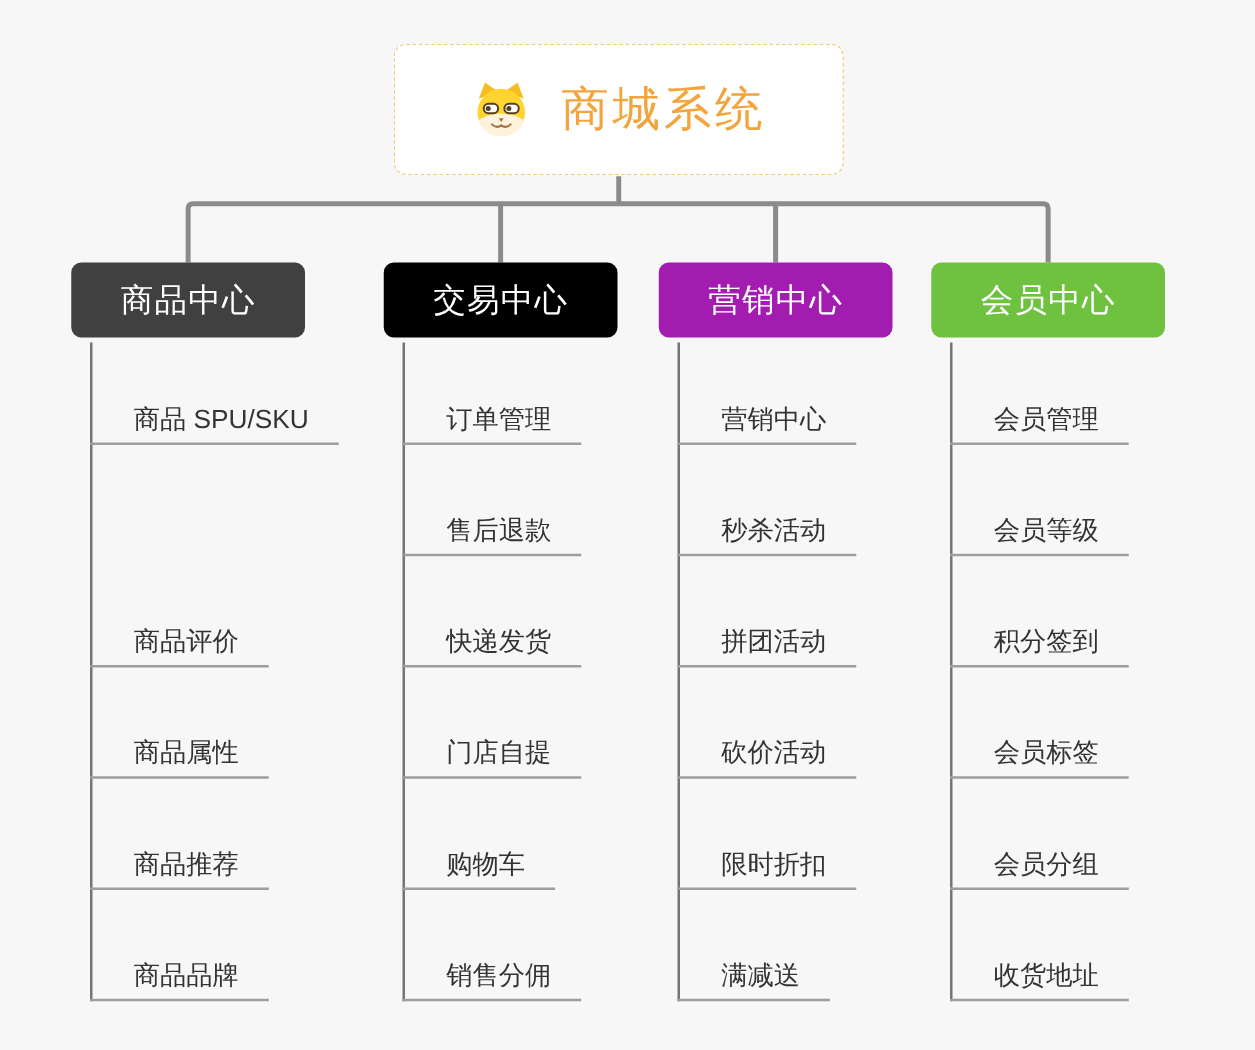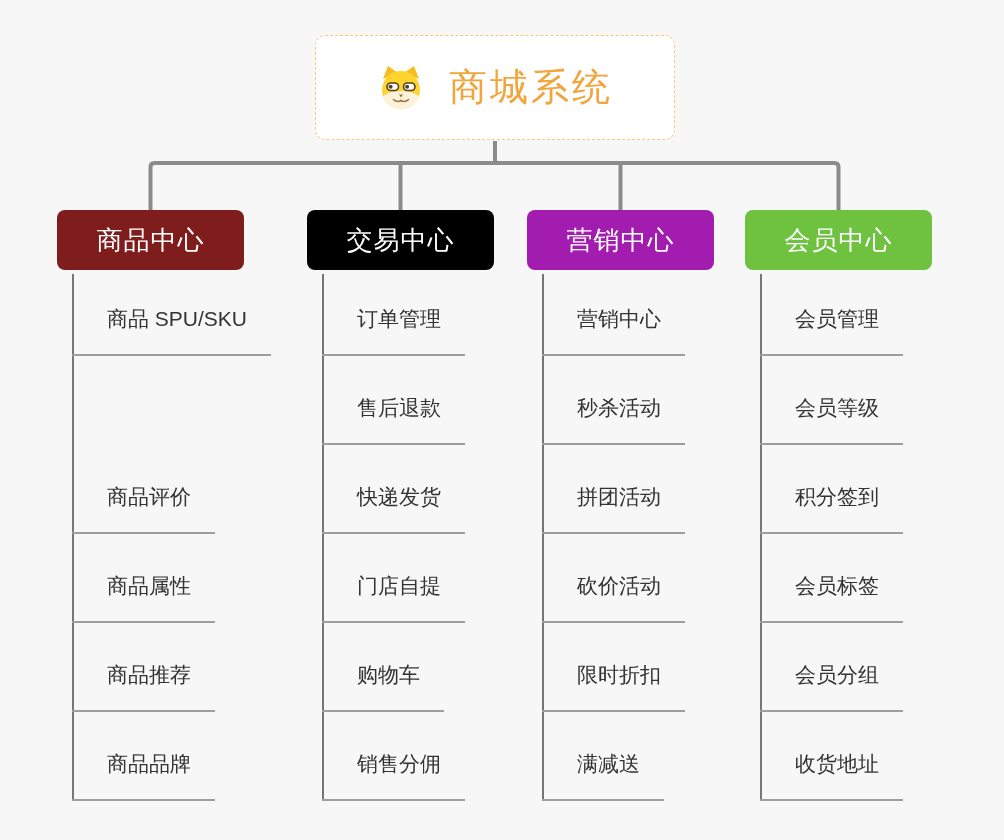--- a/index.html
+++ b/index.html
@@ -17,21 +17,21 @@
   .dog{width:48px;height:48px;display:inline-flex;}
   .branch{position:absolute;top:210px;width:260px;height:610px;}
   .branch-head{
     position:absolute;left:0;top:0;width:187px;height:60px;border-radius:8px;
     color:#ffffff;font-size:26px;display:flex;align-items:center;justify-content:center;
     letter-spacing:1px;
   }
   .trunk{position:absolute;left:15px;top:64px;width:2px;background:#757575;}
   .leaf{
     position:absolute;left:15px;height:31px;box-sizing:border-box;
-    border-bottom:2px solid #9e9e9e;padding:0 24px 21px 35px;
+    border-bottom:2px solid #9e9e9e;padding:0 24px 5px 35px;
     font-size:21px;color:#333333;white-space:nowrap;
     display:flex;align-items:flex-end;cursor:default;
   }
 </style>
 </head>
 <body>
 
 <div class="stage" style="background: rgb(247, 247, 247);">
 
   <svg class="connectors" viewBox="0 0 1004 840" xmlns="http://www.w3.org/2000/svg">
@@ -61,21 +61,21 @@
         <circle cx="30.1" cy="22.8" r="2" fill="#54411f"></circle>
         <path d="M22,30.5 h4 l-2,3 z" fill="#a4713a"></path>
         <path d="M16.5,35.5 q3.8,3.6 7.5,0.8 q3.7,2.8 7.5,-0.8" stroke="#a4713a" fill="none" stroke-width="1.6" stroke-linecap="round"></path>
       </svg>
     </span>
     <span class="root-title" style="color: rgb(242, 165, 60);">商城系统</span>
   </div>
 
   <div id="branches">
       <div class="branch" style="left: 57px;">
-        <div class="branch-head" style="background: #7f1d1d;">商品中心</div>
+        <div class="branch-head" style="background: #404040;">商品中心</div>
         <div class="trunk" style="background: rgb(117, 117, 117); height: 527px;"></div>
         <div class="leaf" style="top: 115px; border-bottom-color: rgb(158, 158, 158); color: rgb(51, 51, 51);">商品 SPU/SKU</div>
         <div class="leaf" style="top: 293px; border-bottom-color: rgb(158, 158, 158); color: rgb(51, 51, 51);">商品评价</div>
         <div class="leaf" style="top: 382px; border-bottom-color: rgb(158, 158, 158); color: rgb(51, 51, 51);">商品属性</div>
         <div class="leaf" style="top: 471px; border-bottom-color: rgb(158, 158, 158); color: rgb(51, 51, 51);">商品推荐</div>
         <div class="leaf" style="top: 560px; border-bottom-color: rgb(158, 158, 158); color: rgb(51, 51, 51);">商品品牌</div>
       </div>
       <div class="branch" style="left: 307px;">
         <div class="branch-head" style="background: #000000;">交易中心</div>
         <div class="trunk" style="background: rgb(117, 117, 117); height: 527px;"></div>

